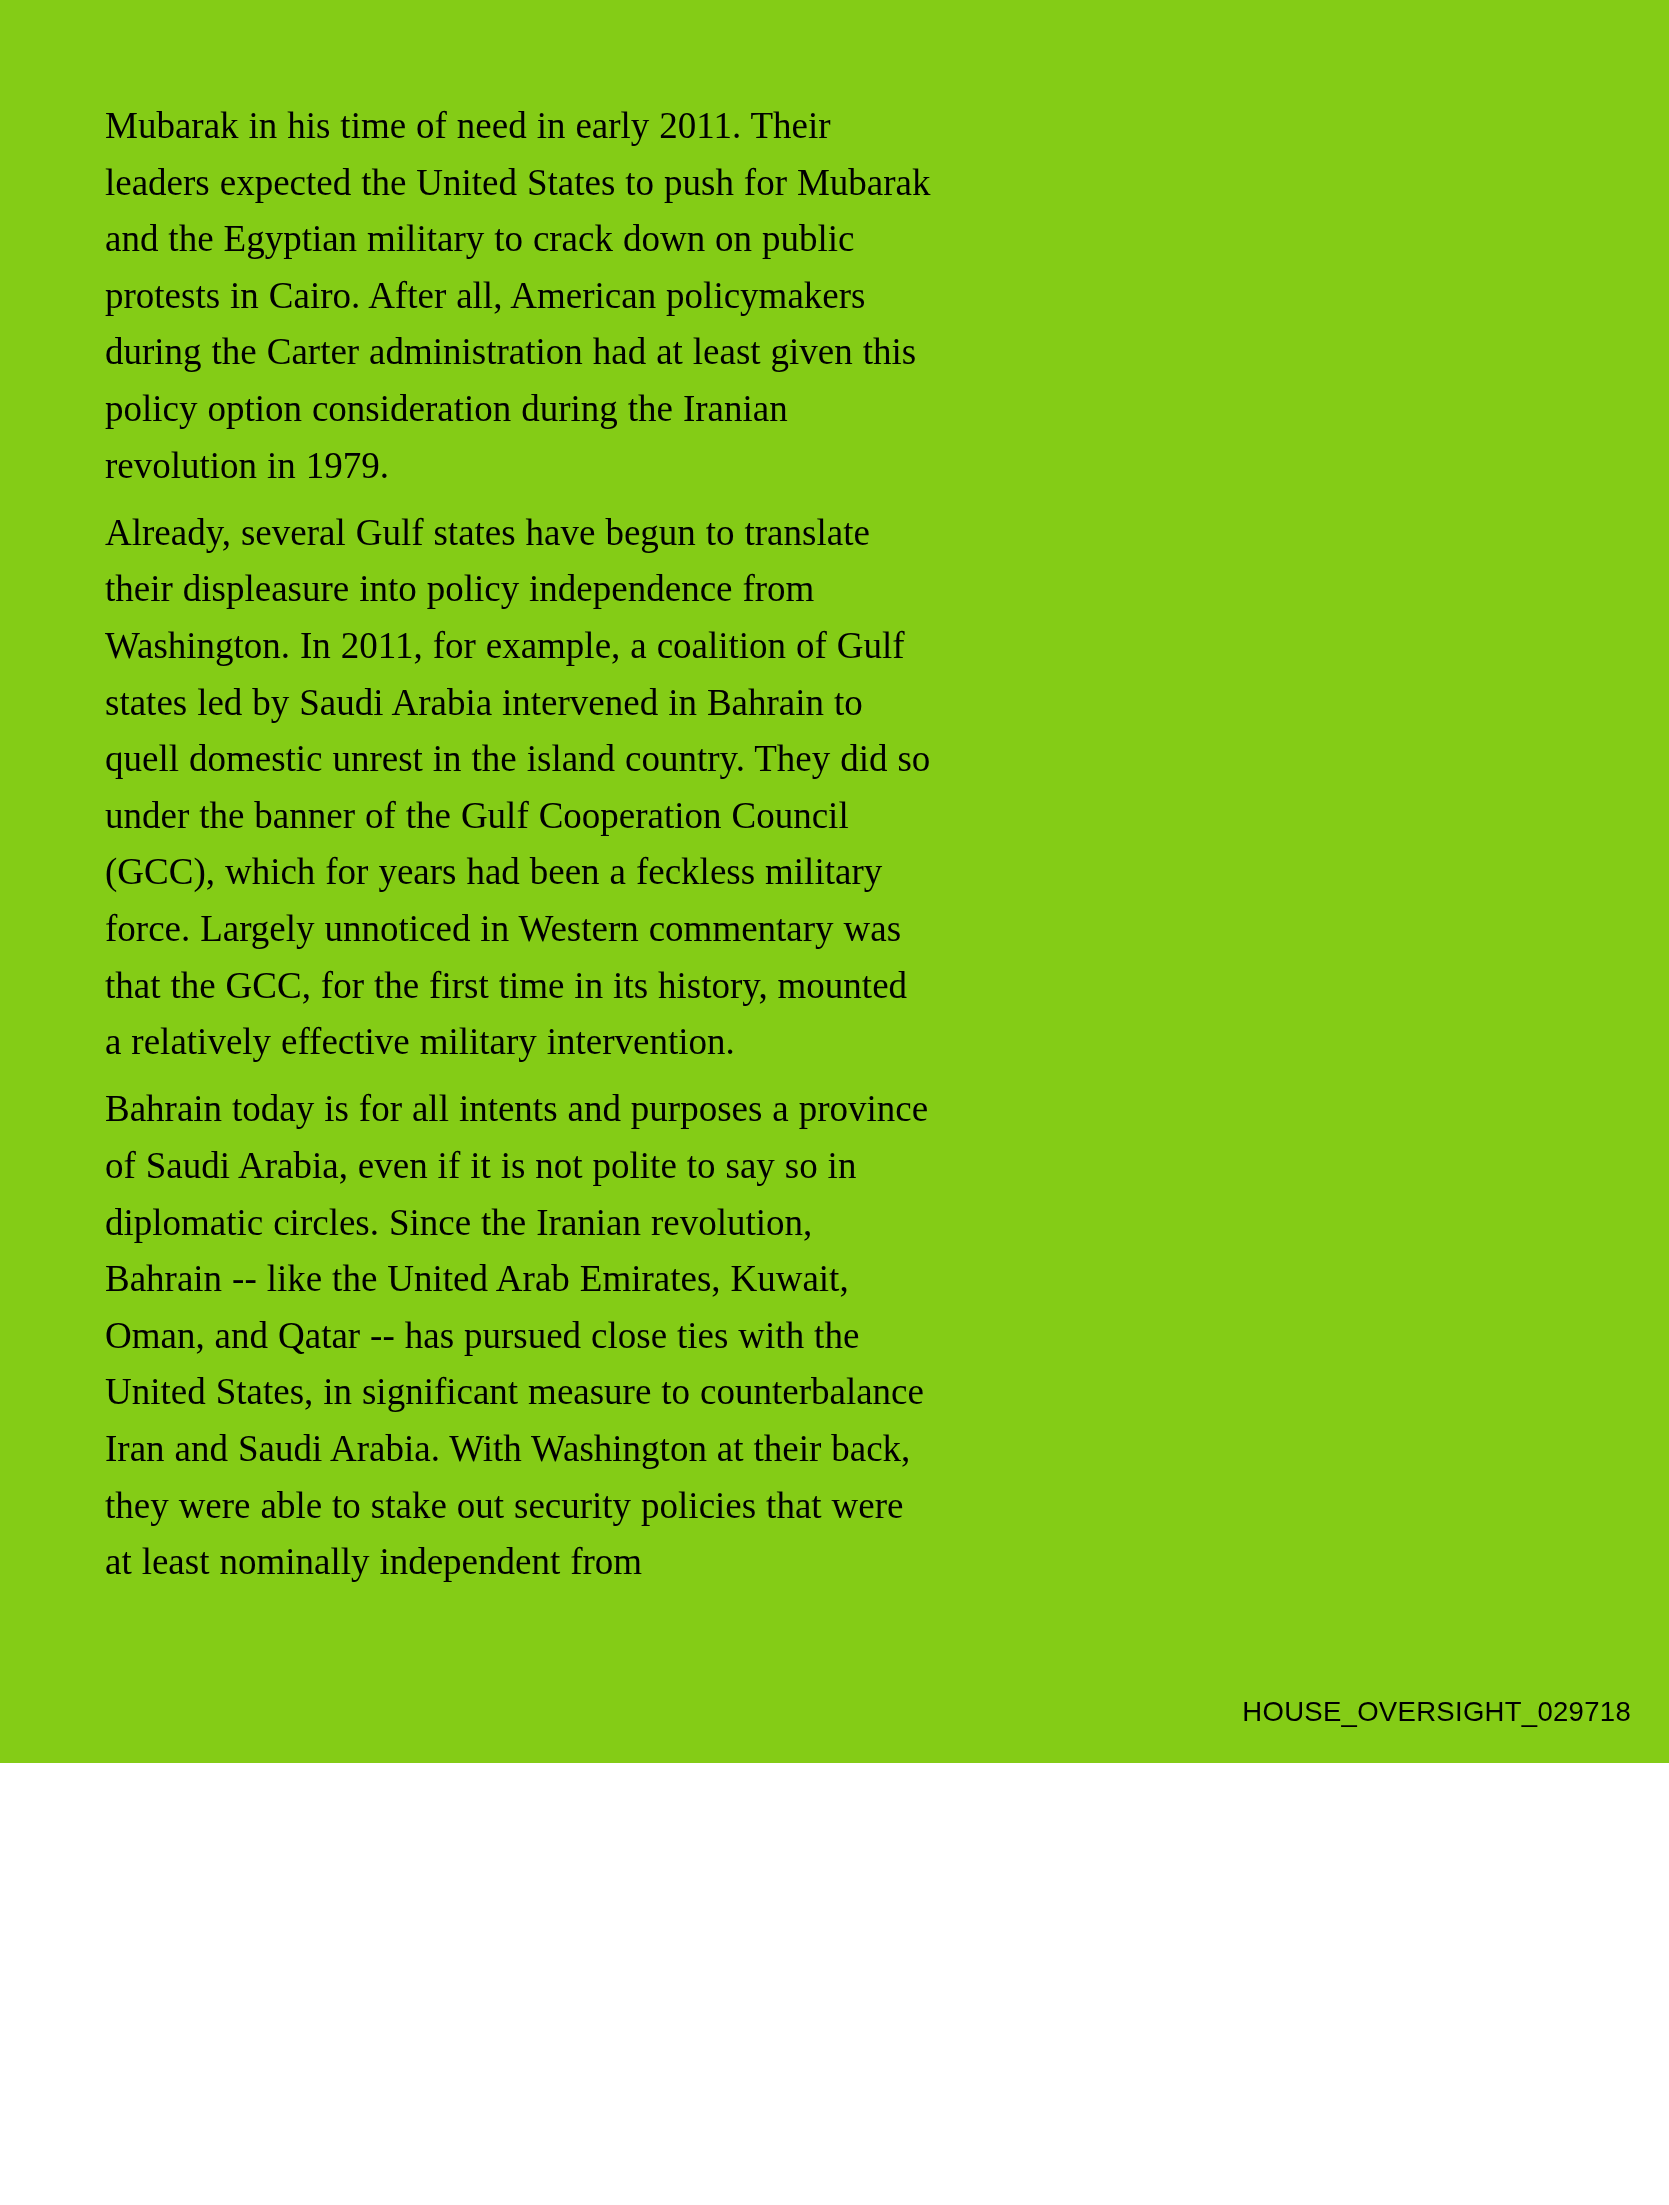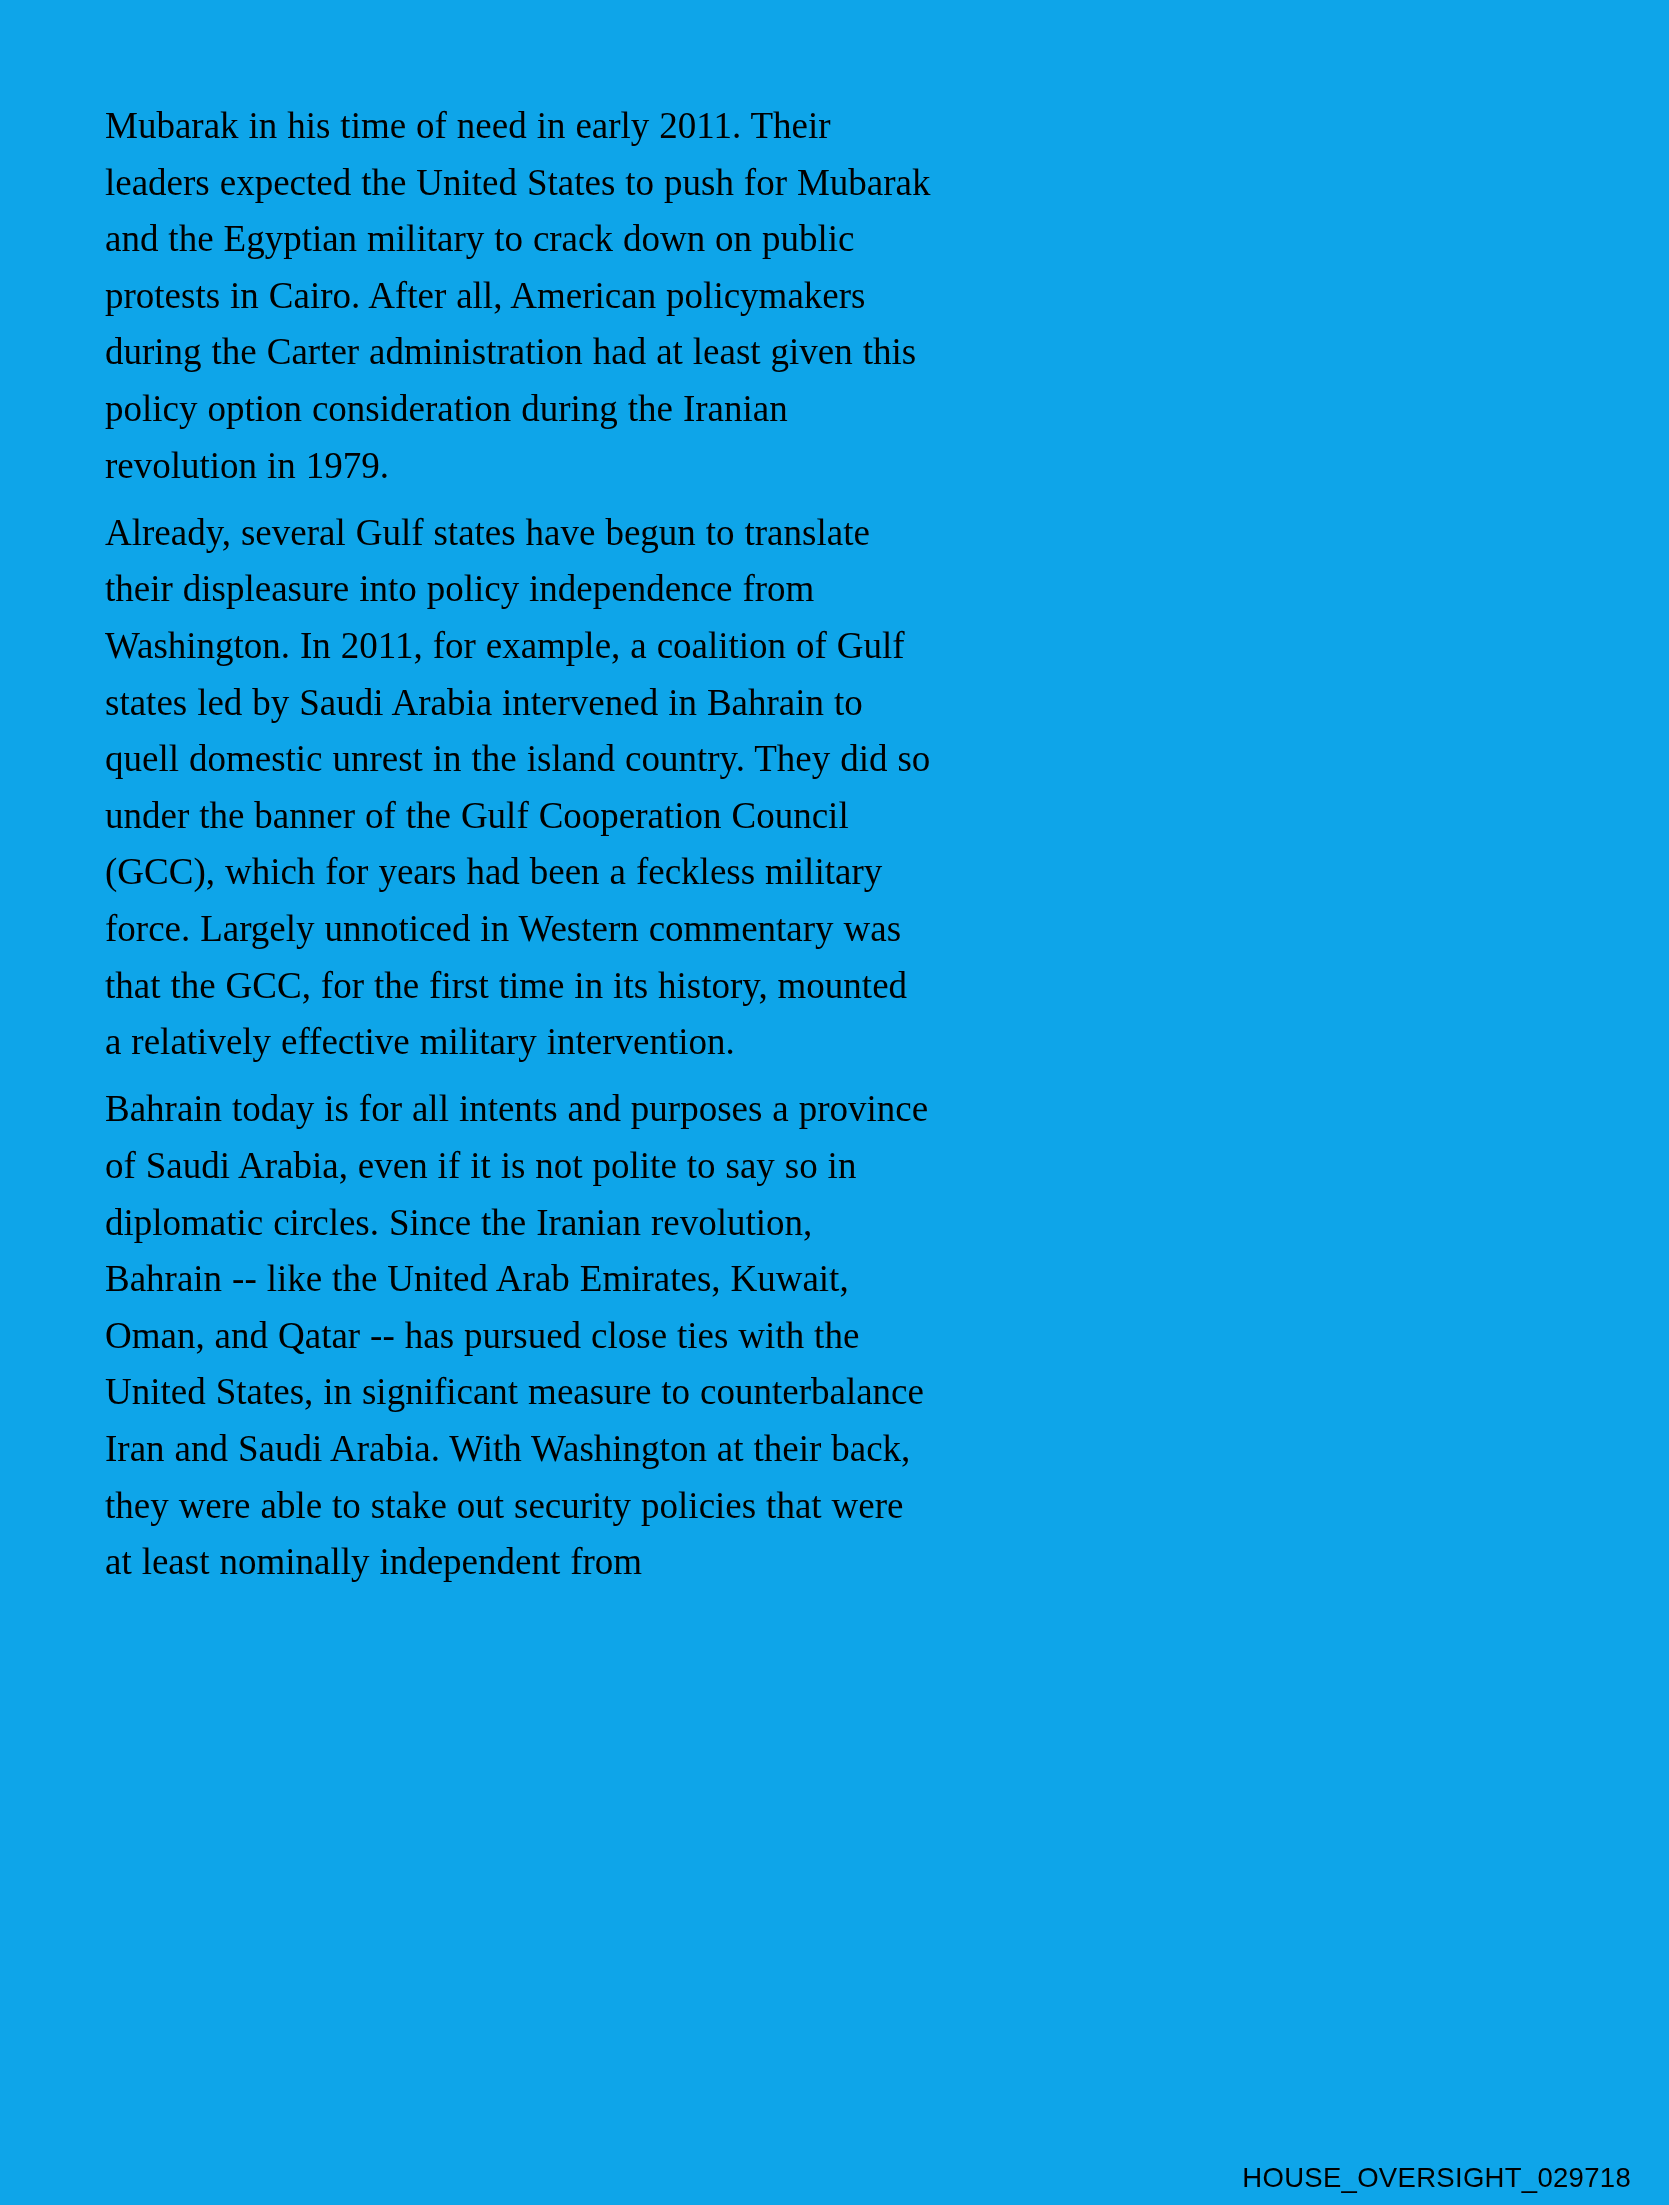--- a/index.html
+++ b/index.html
@@ -3,43 +3,43 @@
 <meta charset="utf-8">
 <style>
   html, body {
     margin: 0;
     padding: 0;
     background: #ffffff;
   }
   .page {
     position: relative;
     width: 1669px;
-    height: 2205px;
-    background: #0ea5e9;
+    height: 1763px;
+    background: #84cc16;
     overflow: hidden;
   }
   .text-column {
     position: absolute;
     left: 105px;
     top: 98px;
     width: 828px;
     font-family: "Liberation Serif", "DejaVu Serif", serif;
     font-size: 37px;
     line-height: 1.53;
     color: #000000;
     text-align: left;
   }
   .text-column p {
     margin: 0 0 10.5px 0;
     word-spacing: 0.7px;
   }
   .bates-stamp {
     position: absolute;
     right: 38px;
-    bottom: 11px;
+    bottom: 35px;
     font-family: "Liberation Sans", "DejaVu Sans", sans-serif;
     font-size: 27.5px;
     color: #000000;
     letter-spacing: 0.3px;
   }
 </style>
 </head>
 <body>
 
 <div class="page">

